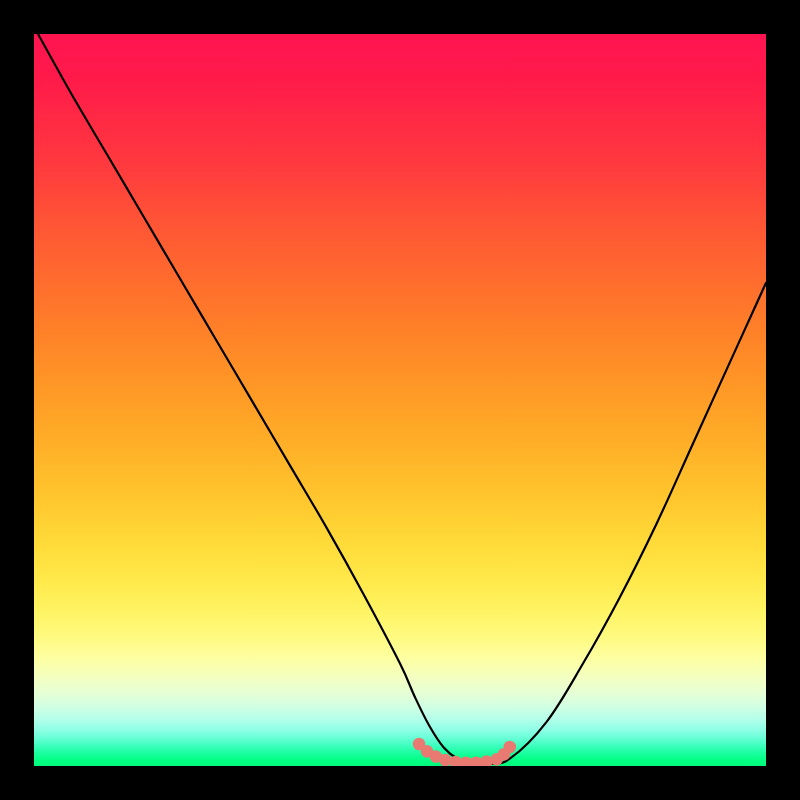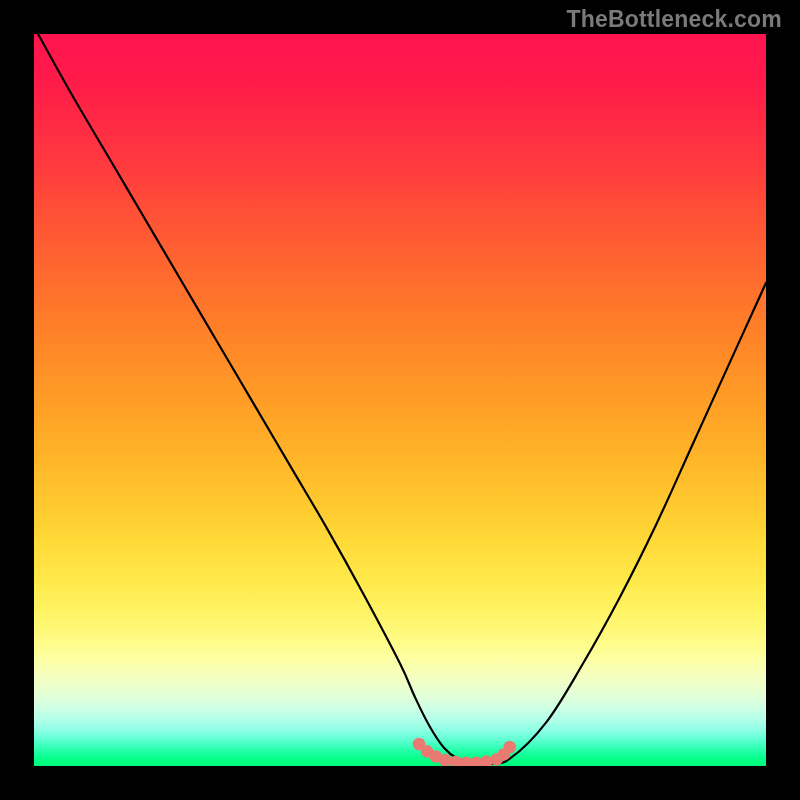--- a/index.html
+++ b/index.html
@@ -71,21 +71,20 @@
     position: absolute;
     inset: 0;
     width: 100%;
     height: 100%;
   }
 </style>
 </head>
 <body>
 <div class="frame">
 
-  <div class="watermark">TheBottleneck.com</div>
 
   <div class="plot-area">
     <div class="gradient-bg"></div>
     <svg class="curve" viewBox="0 0 732 732" preserveAspectRatio="none">
       <path id="curve-path" fill="none" stroke="#000000" stroke-width="2.2" stroke-linecap="round" stroke-linejoin="round" d="M 0.00 -7.32 C 6.59 4.54, 23.42 35.50, 36.60 58.56 C 49.78 81.62, 60.02 98.38, 73.20 120.78 C 86.38 143.18, 96.62 160.60, 109.80 183.00 C 122.98 205.40, 133.22 222.82, 146.40 245.22 C 159.58 267.62, 169.82 285.04, 183.00 307.44 C 196.18 329.84, 206.42 347.26, 219.60 369.66 C 232.78 392.06, 243.02 409.48, 256.20 431.88 C 269.38 454.28, 279.62 471.04, 292.80 494.10 C 305.98 517.16, 316.22 535.60, 329.40 559.98 C 342.58 584.36, 356.78 611.07, 366.00 629.52 C 375.22 647.97, 375.37 651.26, 380.64 662.46 C 385.91 673.66, 390.01 682.52, 395.28 691.74 C 400.55 700.96, 404.65 707.64, 409.92 713.70 C 415.19 719.76, 419.29 722.51, 424.56 725.41 C 429.83 728.31, 433.93 729.01, 439.20 729.80 C 444.47 730.59, 447.25 730.73, 453.84 729.80 C 460.43 728.88, 465.26 732.19, 475.80 724.68 C 486.34 717.17, 499.22 705.21, 512.40 688.08 C 525.58 670.95, 535.82 651.92, 549.00 629.52 C 562.18 607.12, 572.42 588.67, 585.60 563.64 C 598.78 538.61, 609.02 518.11, 622.20 490.44 C 635.38 462.77, 645.62 438.91, 658.80 409.92 C 671.98 380.93, 682.22 358.39, 695.40 329.40 C 708.58 300.41, 725.41 263.37, 732.00 248.88"></path>
       <g id="markers-group">
           <circle cx="385.03" cy="710.04" r="6.3" fill="#e87a72"></circle>
           <circle cx="393.08" cy="717.36" r="6.3" fill="#e87a72"></circle>
           <circle cx="401.87" cy="722.48" r="6.3" fill="#e87a72"></circle>
           <circle cx="411.38" cy="726.14" r="6.3" fill="#e87a72"></circle>

